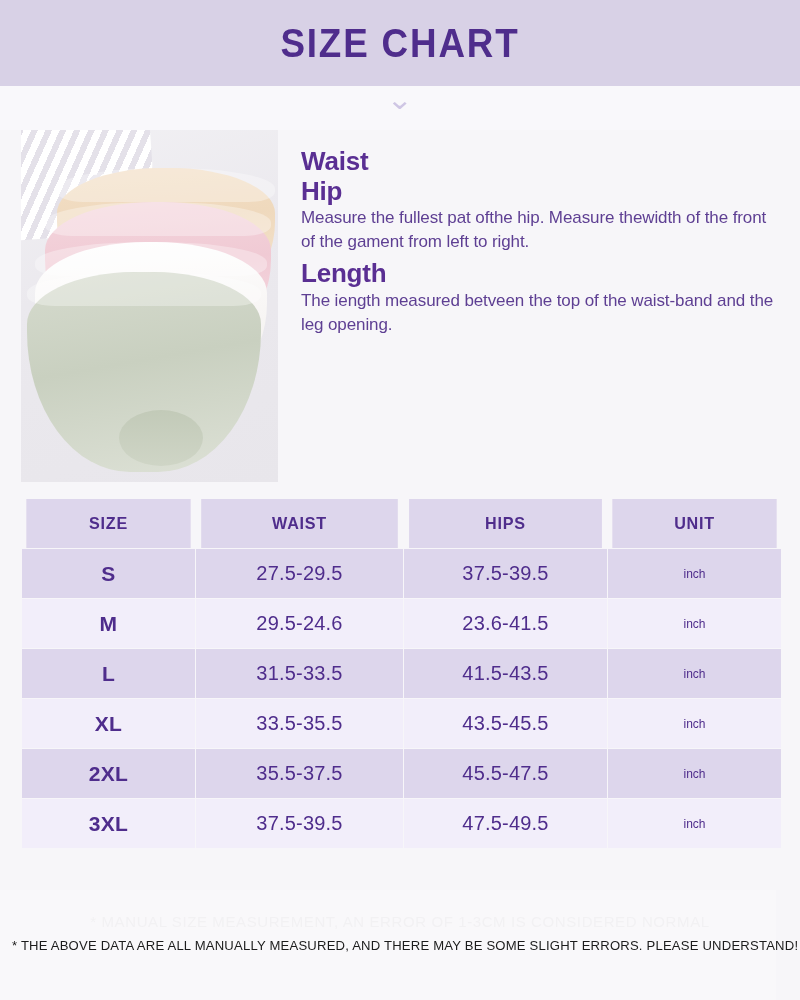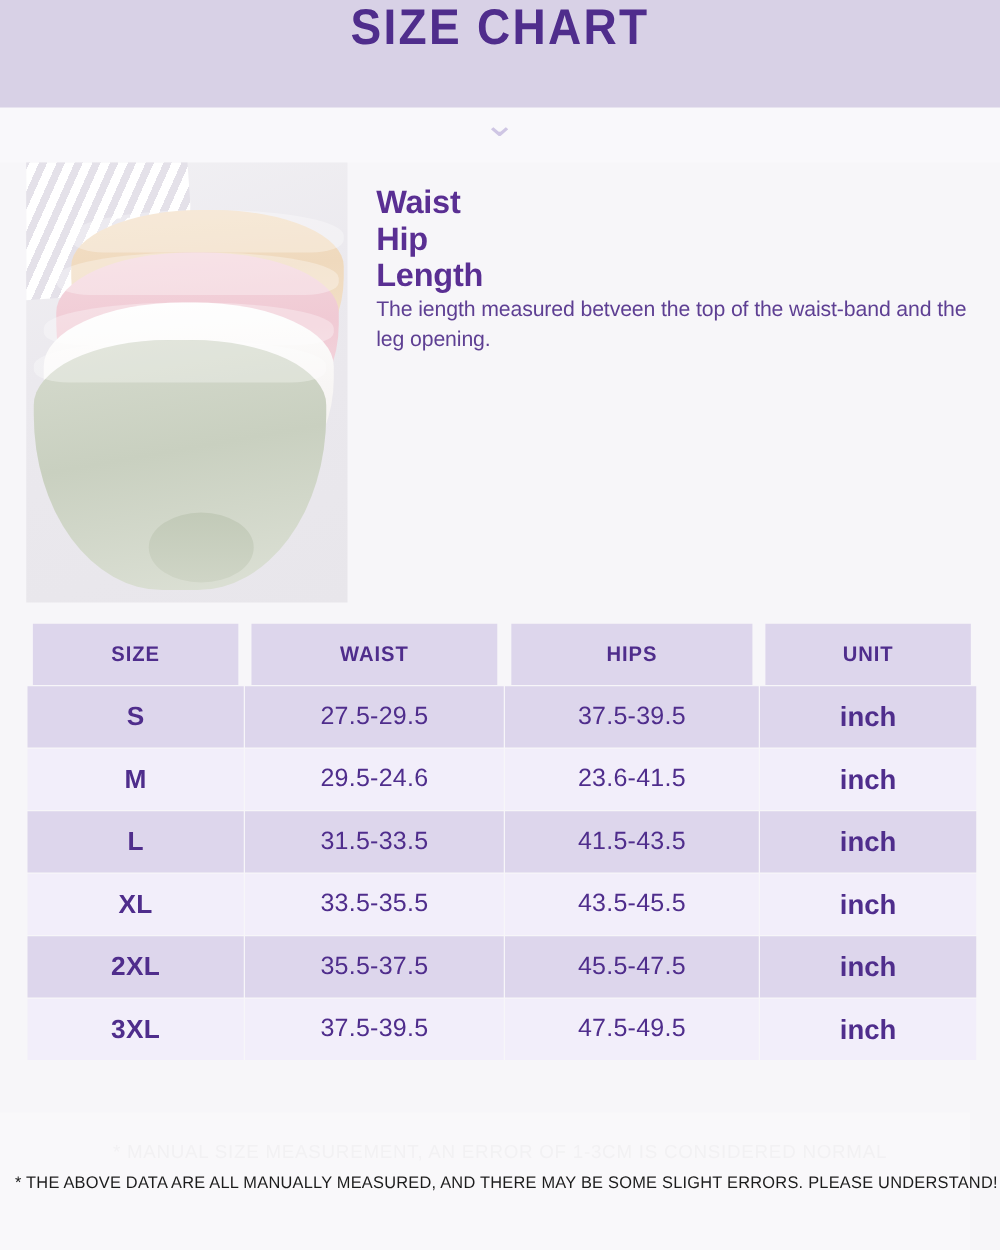--- a/index.html
+++ b/index.html
@@ -14,20 +14,21 @@
     overflow: hidden;
     position: relative;
   }
 
   
   .header-band {
     width: 800px;
     height: 86px;
     background: #d8d1e6;
     display: flex;
+    align-items: center;
     justify-content: center;
     position: relative;
   }
   .header-title {
     font-family: "Liberation Sans Narrow", "Liberation Sans", sans-serif;
     font-size: 40px;
     font-weight: bold;
     letter-spacing: 2px;
     color: #4f2d8c;
     transform: scaleX(0.92);
@@ -193,22 +194,22 @@
     font-size: 21px;
     font-weight: bold;
     letter-spacing: 0.3px;
   }
   td.cell-num {
     font-size: 20px;
     font-weight: normal;
     letter-spacing: 0.2px;
   }
   td.cell-unit {
-    font-size: 22px;
-    font-weight: bold;
+    font-size: 12px;
+    font-weight: normal;
   }
 
   
   .footer {
     position: absolute;
     left: 0;
     bottom: 0;
     width: 776px;
     height: 110px;
     background: #f9f8fa;
@@ -265,20 +266,21 @@
         <div class="band"></div>
       </div>
     <div class="brief green">
         <div class="band"></div>
       </div>
   </div>
 
   <div class="descriptions">
     <h2 class="desc-title">Waist</h2>
     <h2 class="desc-title">Hip</h2>
+    <p class="desc-body">Measure the fullest pat ofthe hip. Measure thewidth of the front of the gament from left to right.</p>
     <h2 class="desc-title">Length</h2>
     <p class="desc-body">The iength measured betveen the top of the waist-band and the leg opening.</p>
   </div>
 
 </div>
 
 <div class="table-wrap">
   <table class="size-table">
     <colgroup>
       <col class="c-size">

